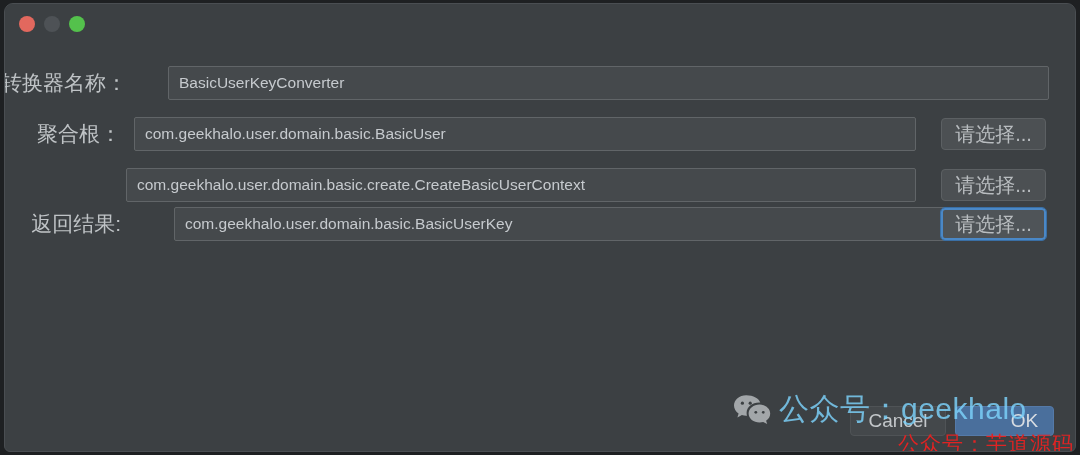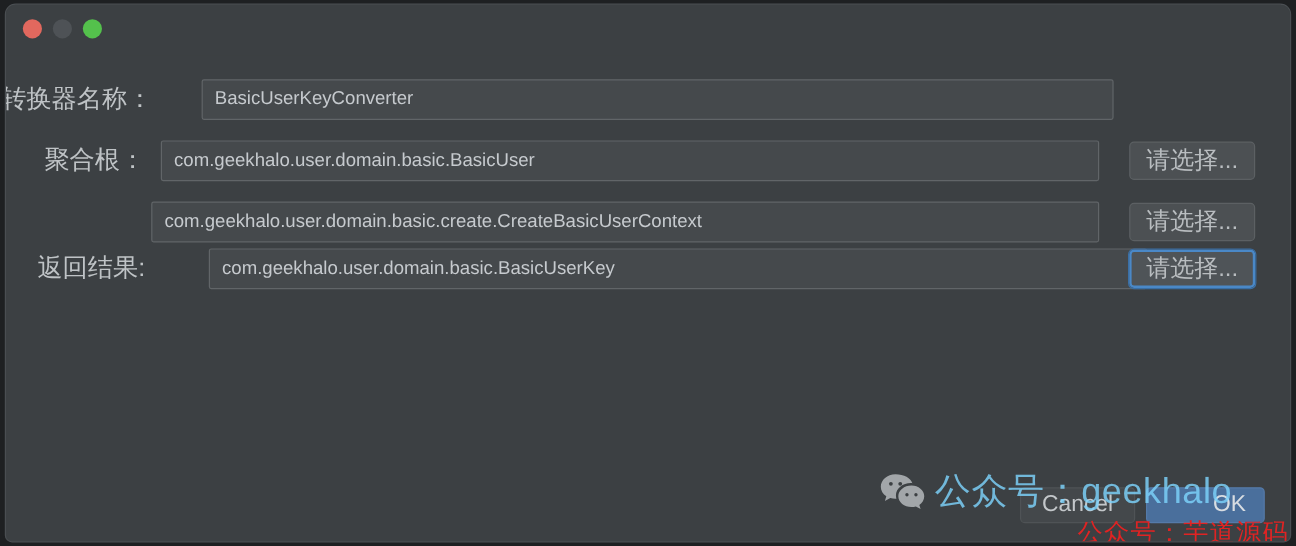--- a/index.html
+++ b/index.html
@@ -88,21 +88,21 @@
     border: 1px solid #616568;
     box-sizing: border-box;
     border-radius: 2px;
     color: #c6cace;
     font-size: 15.5px;
     line-height: 32px;
     padding: 0 10px;
     white-space: nowrap;
     overflow: hidden;
   }
-  .field-1 { left: 163px; width: 760px; }
+  .field-1 { left: 163px; width: 881px; }
   .field-2 { left: 129px; width: 782px; }
   .field-3 { left: 121px; width: 790px; }
   .field-4 { left: 129px; width: 782px; margin-left: 40px; }
 
   .choose-btn {
     position: absolute;
     left: 936px;
     width: 105px;
     height: 32px;
     background: #4c5053;

